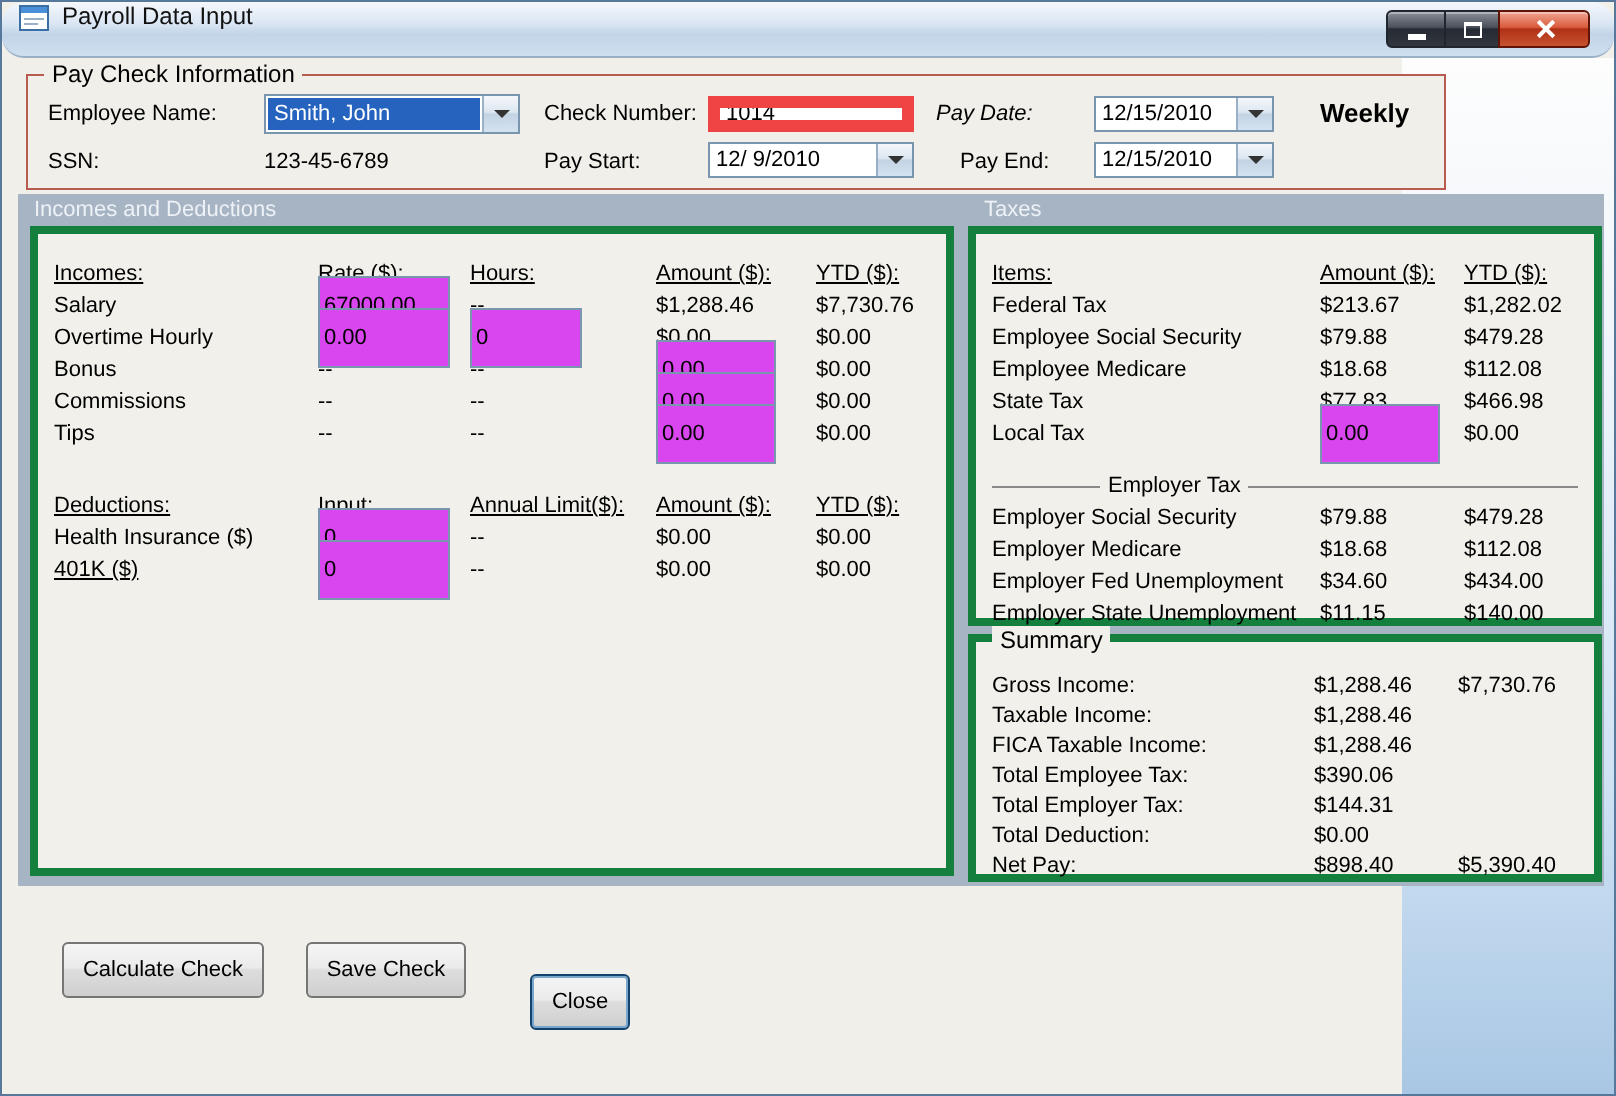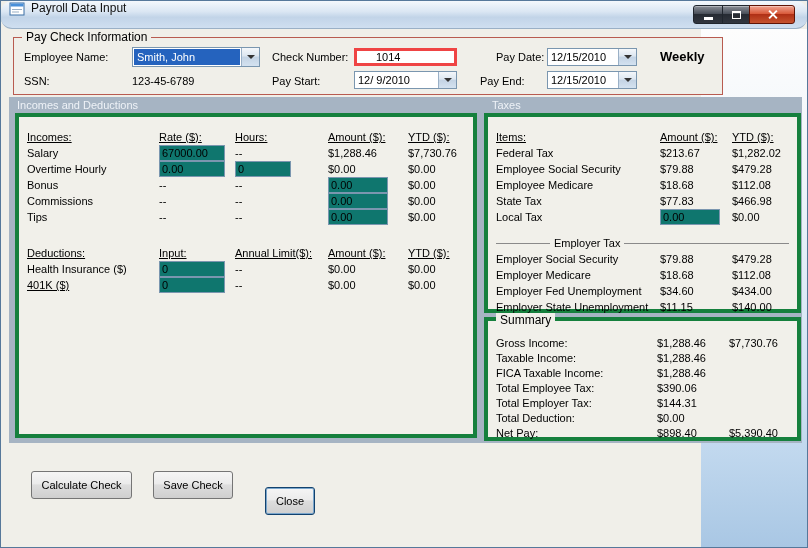--- a/index.html
+++ b/index.html
@@ -39,41 +39,41 @@
   .combo{position:absolute;left:118px;top:9px;width:128px;height:20px;background:#fff;
     border:1px solid #7a96af;display:flex;box-sizing:border-box;cursor:pointer;}
   .combo .sel{flex:1;margin:1px;background:#2563be;color:#fff;font-size:11px;
     display:flex;align-items:center;padding:0 3px;overflow:hidden;white-space:nowrap;}
   .dd-btn{width:17px;border-left:1px solid #9ab0c6;display:flex;align-items:center;justify-content:center;
     background:linear-gradient(#f4f7fa,#dce6f0 45%,#c3d3e4 50%,#d4e2f0);}
   .arrow-down{width:0;height:0;border-left:4px solid transparent;border-right:4px solid transparent;border-top:4px solid #333;}
   .dtp{position:absolute;height:18px;background:#fff;border:1px solid #7a96af;
     display:flex;align-items:stretch;box-sizing:border-box;font-size:11px;cursor:pointer;}
   .dtp .val{flex:1;display:flex;align-items:center;padding:0 3px;white-space:nowrap;overflow:hidden;}
-  .tbox{position:absolute;height:18px;background:#fff;border:3px solid #ef4444;
-    font-size:11px;font-family:inherit;padding:0 19px;box-sizing:border-box;}
+  .tbox{position:absolute;height:18px;background:#fff;border:6px solid #ef4444;
+    font-size:11px;font-family:inherit;padding:0 3px;box-sizing:border-box;}
   
   .midpanel{position:absolute;left:8px;top:96px;width:793px;height:346px;background:#a6b4c3;}
   .panel-h{position:absolute;color:#eef2f7;font-size:11px;white-space:nowrap;}
   .gbox{position:absolute;background:#f1f0ea;border:4px solid #15803d;box-sizing:border-box;}
   .left-box{left:14px;top:112px;width:462px;height:325px;}
   .taxes-box{left:483px;top:112px;width:317px;height:200px;}
   .summary-box{left:483px;top:316px;width:317px;height:124px;}
   .rows{position:absolute;left:0;right:0;top:0;padding-top:12px;}
   .irow,.trow,.srow{display:flex;align-items:center;padding-left:8px;font-size:11px;white-space:nowrap;}
   .irow,.trow{height:16px;}
   .srow{height:15px;}
   .u{text-decoration:underline;}
   .cn{width:132px;}.cr{width:76px;}.ch{width:93px;}.ca{width:80px;}.cy{flex:1;}
   .tn{width:164px;}.ta{width:72px;}.ty{flex:1;}
   .sn{width:161px;}.sv{width:72px;}.sy{flex:1;}
   .sp20{height:20px;}
   .link-u{text-decoration:underline;cursor:pointer;}
   .tb{height:16px;box-sizing:border-box;border:1px solid #7a96af;font-size:11px;
-    font-family:inherit;padding:0 2px;background:#0f766e;}
+    font-family:inherit;padding:14px 2px;background:#d946ef;}
   .w66{width:66px;}.w56{width:56px;}.w60{width:60px;}
   .sep{position:relative;height:16px;margin:10px 8px 0 8px;}
   .sep::before{content:"";position:absolute;left:0;right:0;top:8px;border-top:1px solid #8a8a8a;}
   .sep-label{position:absolute;left:54px;top:2px;background:#f1f0ea;padding:0 4px;font-size:11px;}
   .sum-rows{padding-top:14px;}
   
   .btn{position:absolute;height:28px;border:1px solid #757575;border-radius:3px;font-size:11px;
     font-family:inherit;color:#000;cursor:pointer;
     background:linear-gradient(#f5f5f5,#ebebeb 45%,#dddddd 50%,#cfcfcf);}
   .btn-calc{left:30px;top:470px;width:101px;}
@@ -117,21 +117,21 @@
     <div class="combo">
       <span class="sel">Smith, John</span>
       <span class="dd-btn">
           <span class="arrow-down"></span>
         </span>
     </div>
 
     <span class="plabel" style="left:258px;top:13px;">Check Number:</span>
     <input class="tbox" style="left: 340px; top: 10px; width: 103px;" value="1014">
 
-    <span class="plabel" style="left:482px;top:13px;">Pay Date:</span>
+    <span class="plabel" style="left:454px;top:13px;font-style:italic;">Pay Date:</span>
     <div class="dtp" style="left:533px;top:10px;width:90px;">
       <span class="val">12/15/2010</span>
       <span class="dd-btn">
           <span class="arrow-down"></span>
         </span>
     </div>
 
     <span class="freq">Weekly</span>
 
     <span class="plabel" style="left:10px;top:37px;">SSN:</span>

